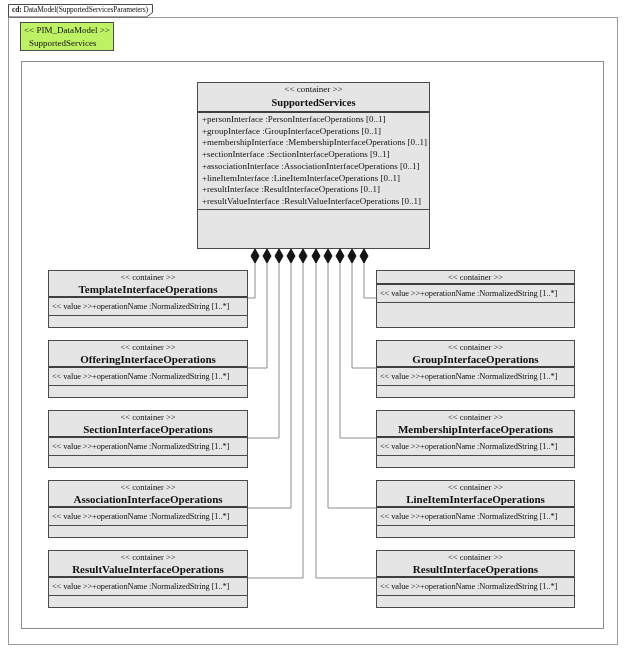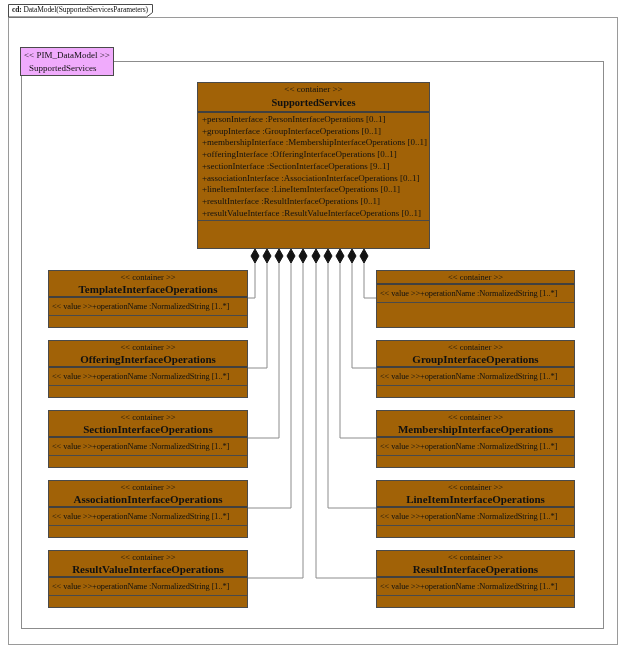--- a/index.html
+++ b/index.html
@@ -10,32 +10,32 @@
   
   .tab{left:8px;top:4px;width:146px;height:14px;z-index:5;}
   .tab svg{position:absolute;left:0;top:0;}
   .tab-text{position:absolute;left:4px;top:1px;font-size:7.5px;white-space:nowrap;
             letter-spacing:-0.1px;}
   .tab-prefix{font-weight:bold;}
 
   
   .outer-frame{left:8px;top:17px;width:608px;height:626px;border:1px solid #9a9a9a;z-index:1;}
   .inner-frame{left:21px;top:61px;width:581px;height:566px;border:1px solid #8c8c8c;z-index:1;}
-  .frame-label{left:20px;top:47px;width:94px;height:29px;background:#f0abfc;
+  .frame-label{left:20px;top:22px;width:94px;height:29px;background:#bef264;
                border:1px solid #4a4a4a;z-index:6;font-size:9px;line-height:13px;
                padding:1px 0 0 3px;box-sizing:border-box;white-space:nowrap;}
   .frame-label .ln2{padding-left:5px;}
 
   
   .connectors{left:0;top:0;z-index:2;pointer-events:none;}
   .connectors polyline{fill:none;stroke:#8c8c8c;stroke-width:1;}
   .connectors polygon{fill:#141414;stroke:#141414;}
 
   
-  .class-box{background:#a16207;border:1px solid #4a4a4a;box-sizing:border-box;
+  .class-box{background:#e5e5e5;border:1px solid #4a4a4a;box-sizing:border-box;
              display:flex;flex-direction:column;z-index:3;}
   .stereo{text-align:center;font-size:9px;line-height:12px;white-space:nowrap;}
   .cname{text-align:center;font-weight:bold;font-size:10.5px;line-height:16px;white-space:nowrap;}
   .attrs{border-top:2px solid #404040;border-bottom:1px solid #4a4a4a;padding:1px 0;}
   .attr{font-size:9px;line-height:11.7px;padding-left:4px;white-space:nowrap;overflow:hidden;}
   .empty-compartment{flex:1;min-height:10px;}
 
   .central{left:197px;top:82px;width:233px;height:167px;}
 
   .op .stereo{font-size:8.5px;line-height:11px;padding-top:1px;}
@@ -110,21 +110,20 @@
       </g>
   </svg>
 
   <div class="abs class-box central">
     <div class="stereo">&lt;&lt; container &gt;&gt;</div>
     <div class="cname">SupportedServices</div>
     <div class="attrs">
       <div class="attr">+personInterface :PersonInterfaceOperations  [0..1]</div>
       <div class="attr">+groupInterface :GroupInterfaceOperations  [0..1]</div>
       <div class="attr">+membershipInterface :MembershipInterfaceOperations  [0..1]</div>
-      <div class="attr">+offeringInterface :OfferingInterfaceOperations  [0..1]</div>
       <div class="attr">+sectionInterface :SectionInterfaceOperations  [9..1]</div>
       <div class="attr">+associationInterface :AssociationInterfaceOperations  [0..1]</div>
       <div class="attr">+lineItemInterface :LineItemInterfaceOperations  [0..1]</div>
       <div class="attr">+resultInterface :ResultInterfaceOperations  [0..1]</div>
       <div class="attr">+resultValueInterface :ResultValueInterfaceOperations  [0..1]</div>
     </div>
     <div class="empty-compartment"></div>
   </div>
 
   <div class="abs class-box op col-l row1">

